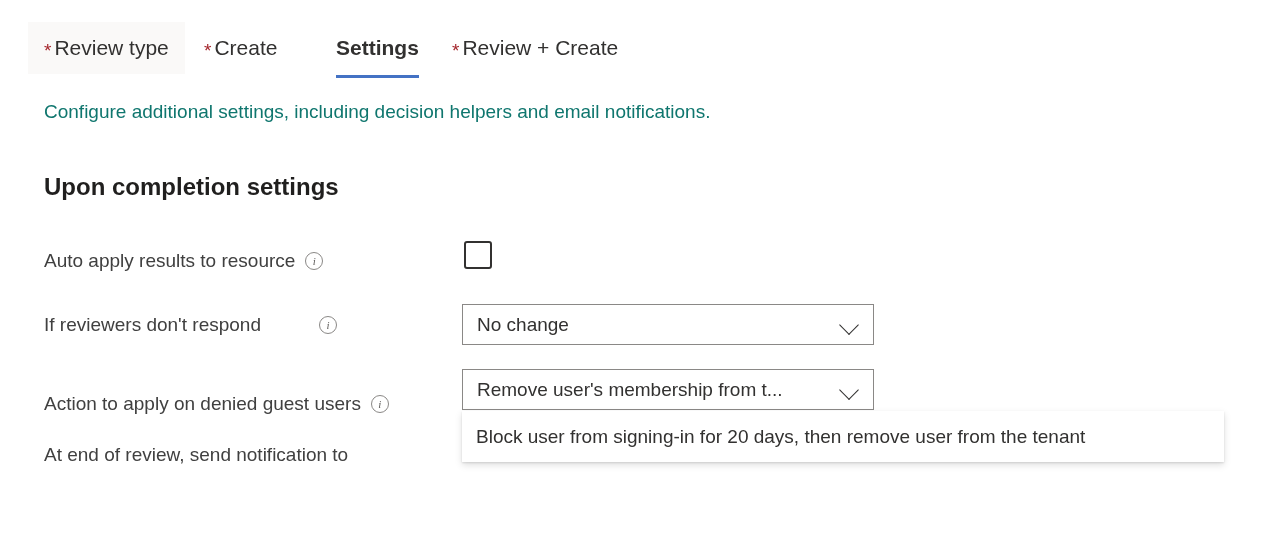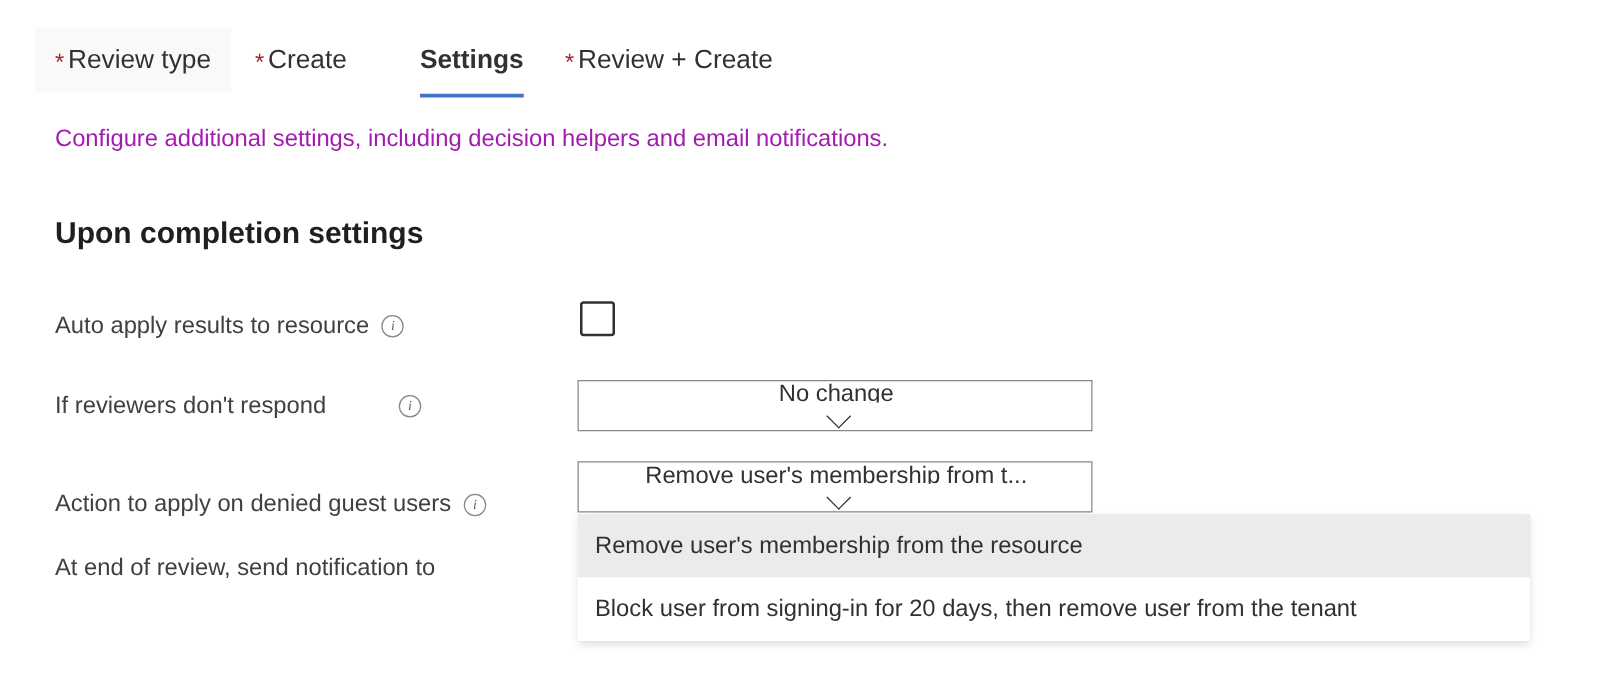--- a/index.html
+++ b/index.html
@@ -67,21 +67,21 @@
   #tab-reviews     { left: 188px; }
   #tab-settings    { left: 320px; }
   #tab-review-create { left: 436px; }
 
   
   .description {
     position: absolute;
     left: 44px;
     top: 101px;
     font-size: 19px;
-    color: #a21caf;
+    color: #0f766e;
     white-space: nowrap;
   }
 
   
   .section-heading {
     position: absolute;
     left: 44px;
     top: 173px;
     font-size: 24px;
     font-weight: bold;
@@ -148,21 +148,20 @@
     left: 462px;
     width: 412px;
     height: 41px;
     border: 1px solid #8a8886;
     box-sizing: border-box;
     background: #ffffff;
     display: flex;
     align-items: center;
     padding: 0 12px 0 14px;
     cursor: pointer;
-    flex-direction: column;
   }
   #dropdown-no-respond { top: 304px; }
   #dropdown-denied     { top: 369px; }
 
   .dropdown .value {
     flex: 1 1 auto;
     font-size: 19px;
     color: #323130;
     white-space: nowrap;
     overflow: hidden;
@@ -265,19 +264,16 @@
 <div class="dropdown" id="dropdown-denied">
   <span class="value">Remove user's membership from t...</span>
   <span class="chevron"></span>
 </div>
 
 <div class="form-row" id="row-notify">
   <span class="row-label">At end of review, send notification to</span>
 </div>
 
 <div class="dropdown-panel">
-  <div class="dropdown-option selected">
-    <span>Remove user's membership from the resource</span>
-  </div>
   <div class="dropdown-option">
     <span>Block user from signing-in for 20 days, then remove user from the tenant</span>
   </div>
 </div>
 
 </body></html>

